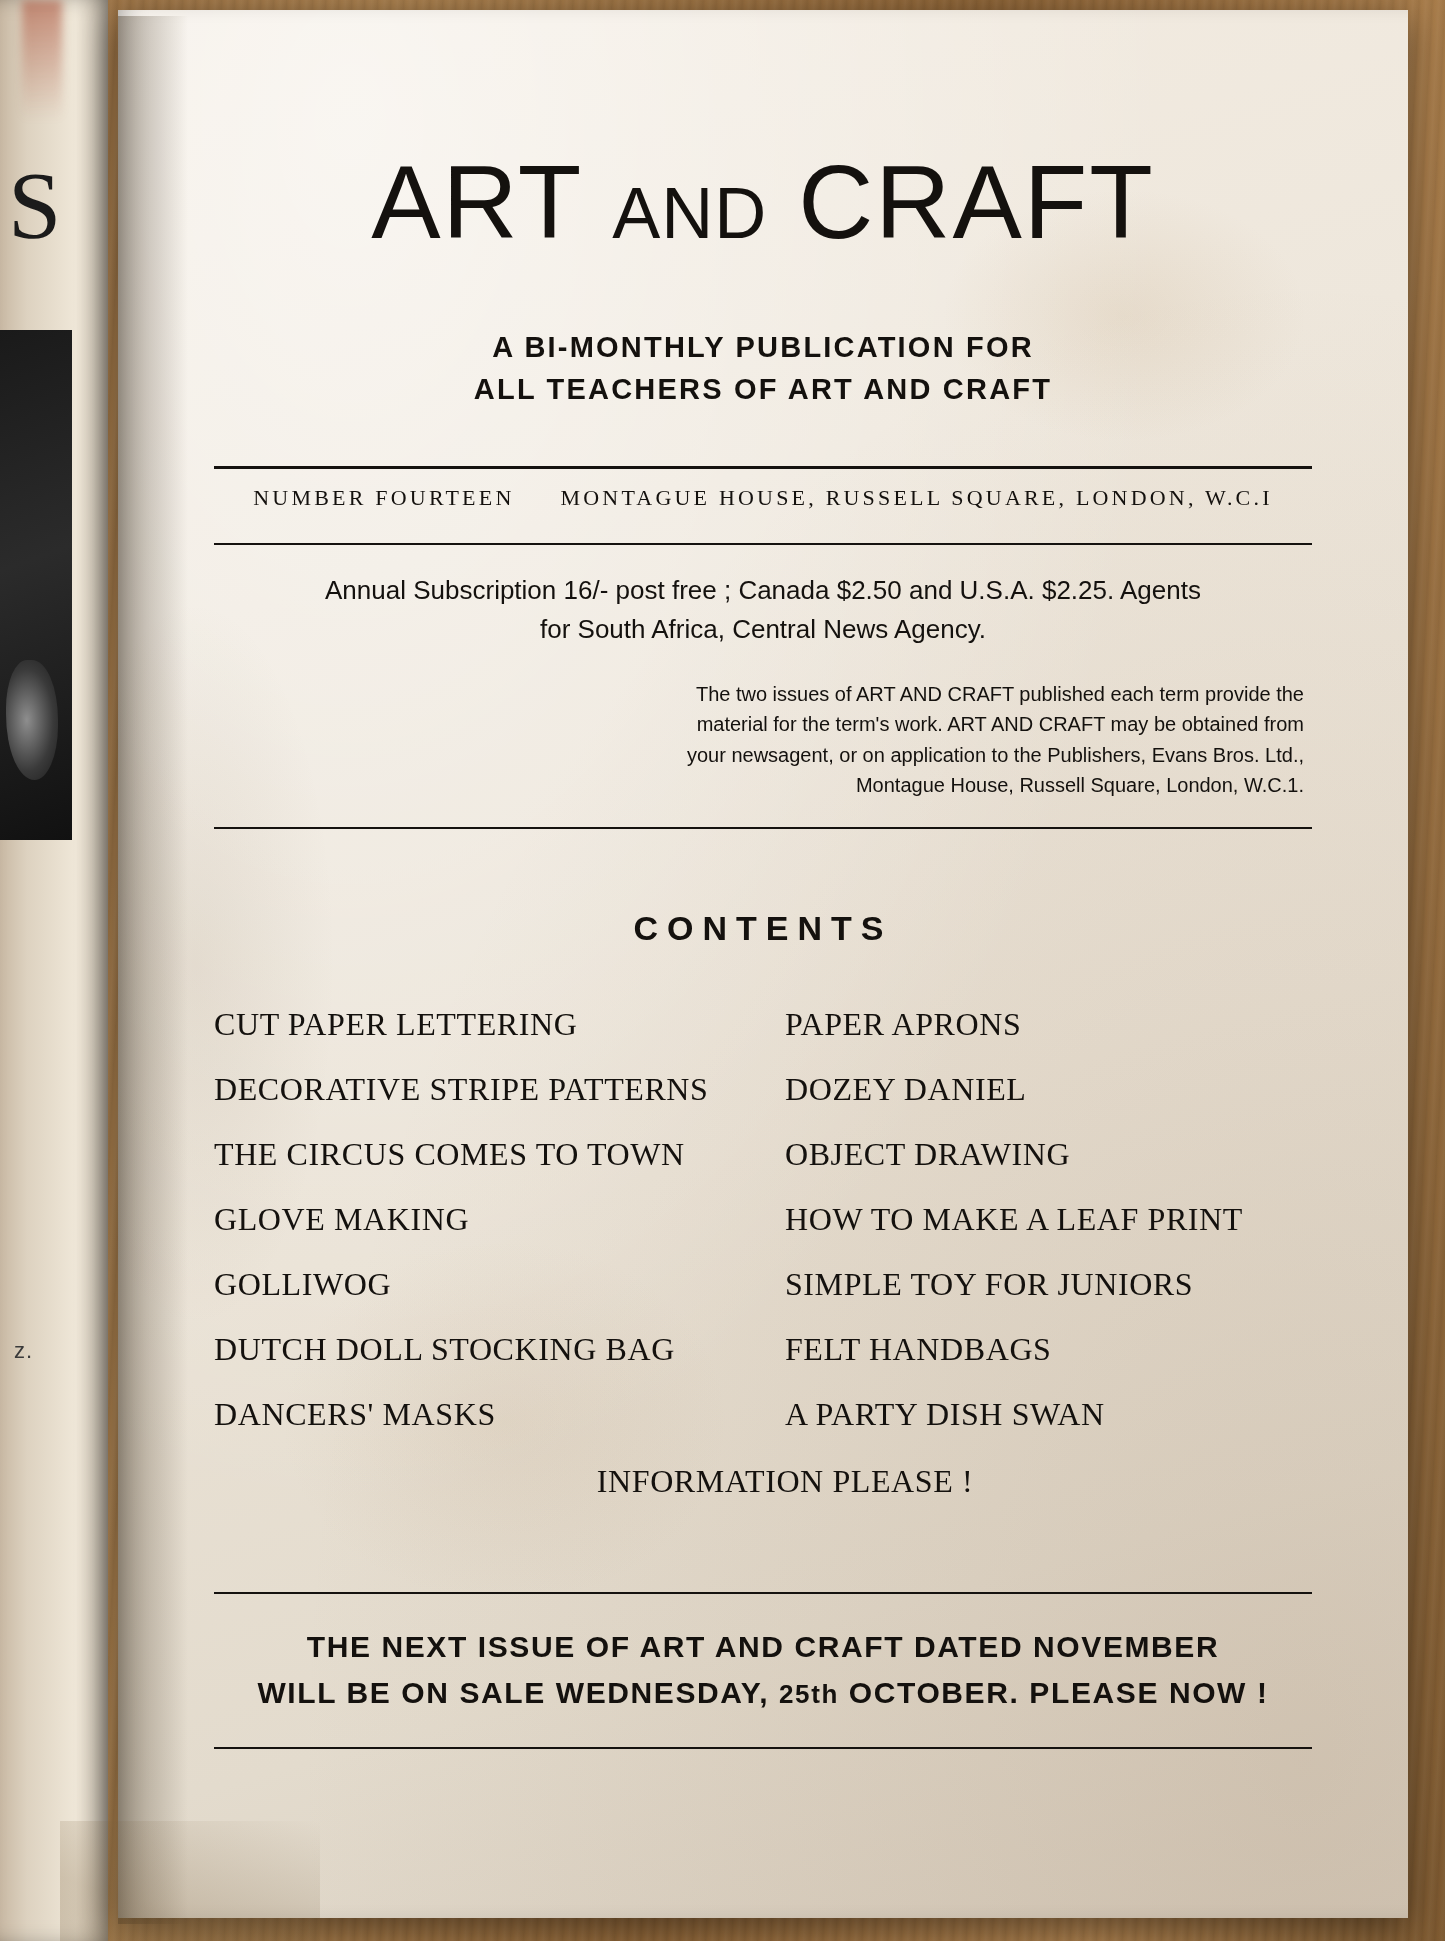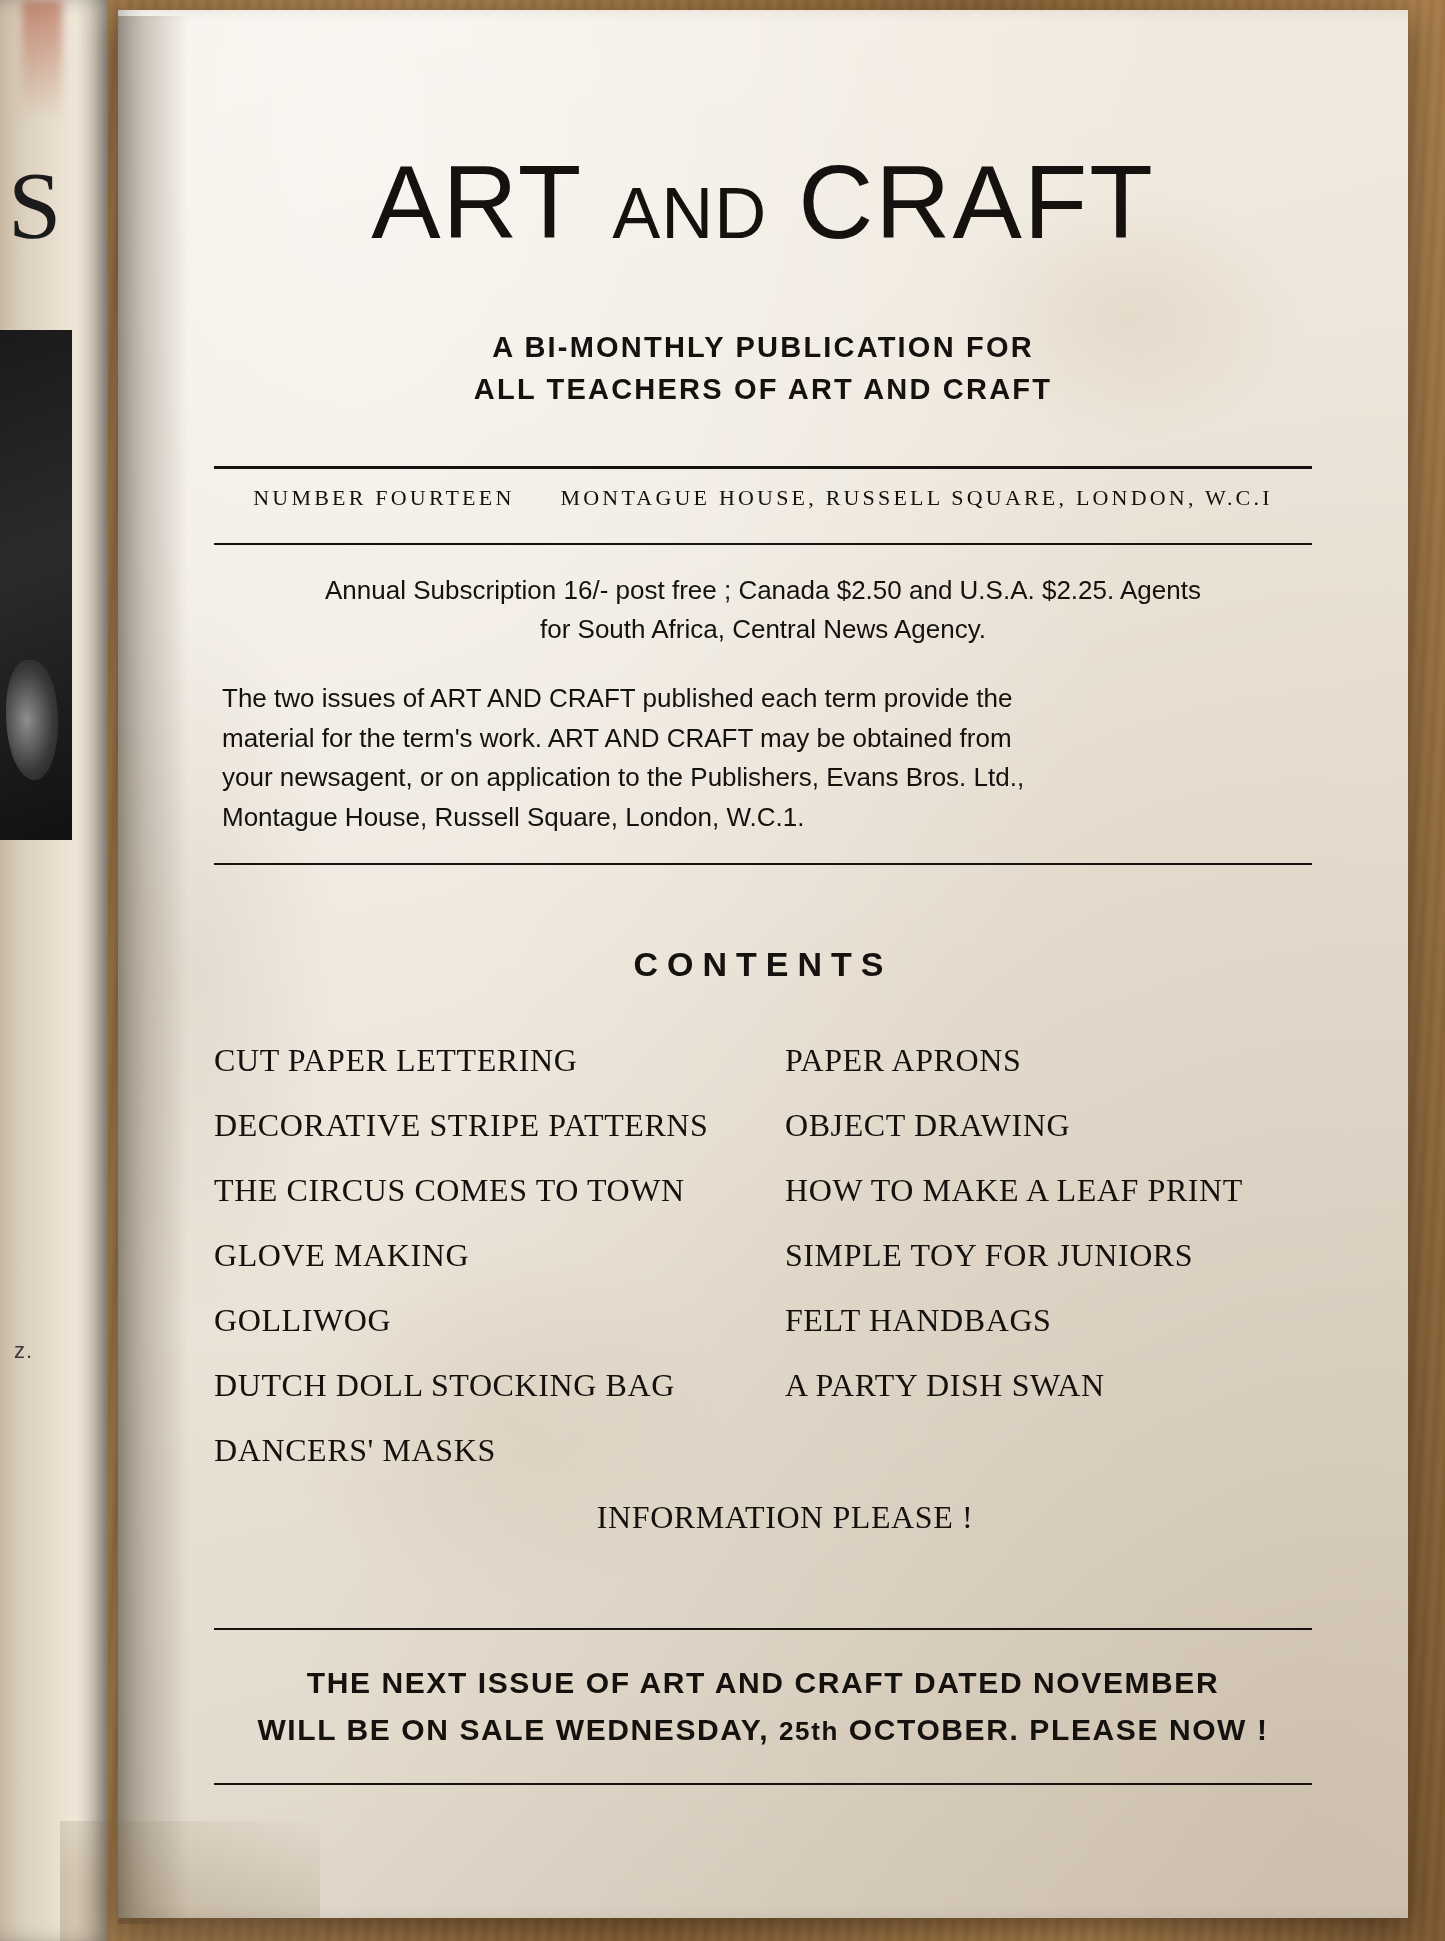--- a/index.html
+++ b/index.html
@@ -149,22 +149,22 @@
   .issue-line .gap { display: inline-block; width: 46px; }
 
   .subs {
     padding: 26px 18px 8px 18px;
     text-align: center;
     font-size: 26px;
     line-height: 1.5;
   }
   .blurb {
     padding: 22px 8px 26px 8px;
-    text-align: left;
-    font-size: 26px;
+    text-align: right;
+    font-size: 20px;
     line-height: 1.52;
   }
 
   
   .contents-title {
     text-align: center;
     font-size: 34px;
     font-weight: bold;
     letter-spacing: 9px;
     margin: 80px 0 44px;
@@ -271,20 +271,21 @@
         <div class="col-item">CUT PAPER LETTERING</div>
         <div class="col-item">DECORATIVE STRIPE PATTERNS</div>
         <div class="col-item">THE CIRCUS COMES TO TOWN</div>
         <div class="col-item">GLOVE MAKING</div>
         <div class="col-item">GOLLIWOG</div>
         <div class="col-item">DUTCH DOLL STOCKING BAG</div>
         <div class="col-item">DANCERS' MASKS</div>
       </div>
       <div class="col right">
         <div class="col-item">PAPER APRONS</div>
+        <div class="col-item">DOZEY DANIEL</div>
         <div class="col-item">OBJECT DRAWING</div>
         <div class="col-item">HOW TO MAKE A LEAF PRINT</div>
         <div class="col-item">SIMPLE TOY FOR JUNIORS</div>
         <div class="col-item">FELT HANDBAGS</div>
         <div class="col-item">A PARTY DISH SWAN</div>
       </div>
     </div>
 
     <div class="contents-single">INFORMATION PLEASE !</div>
 

